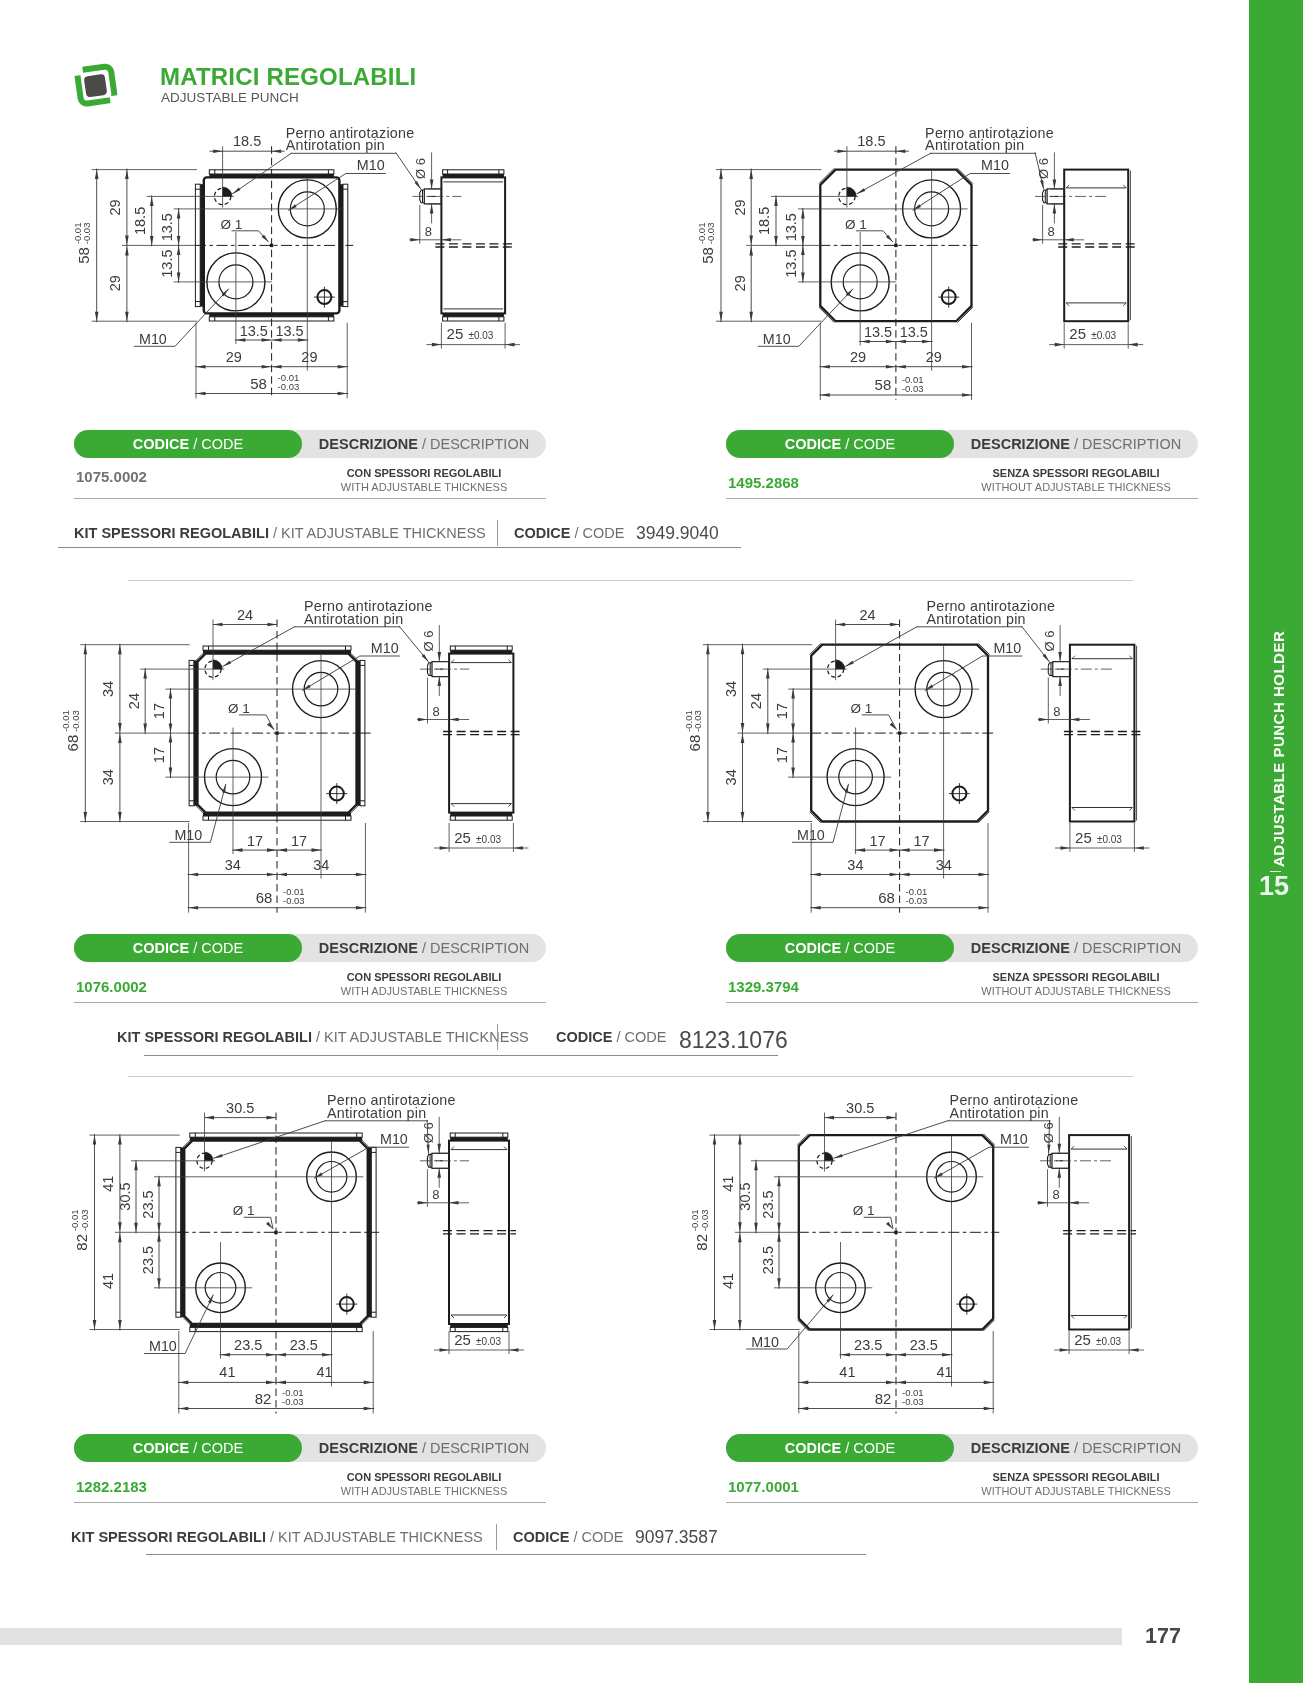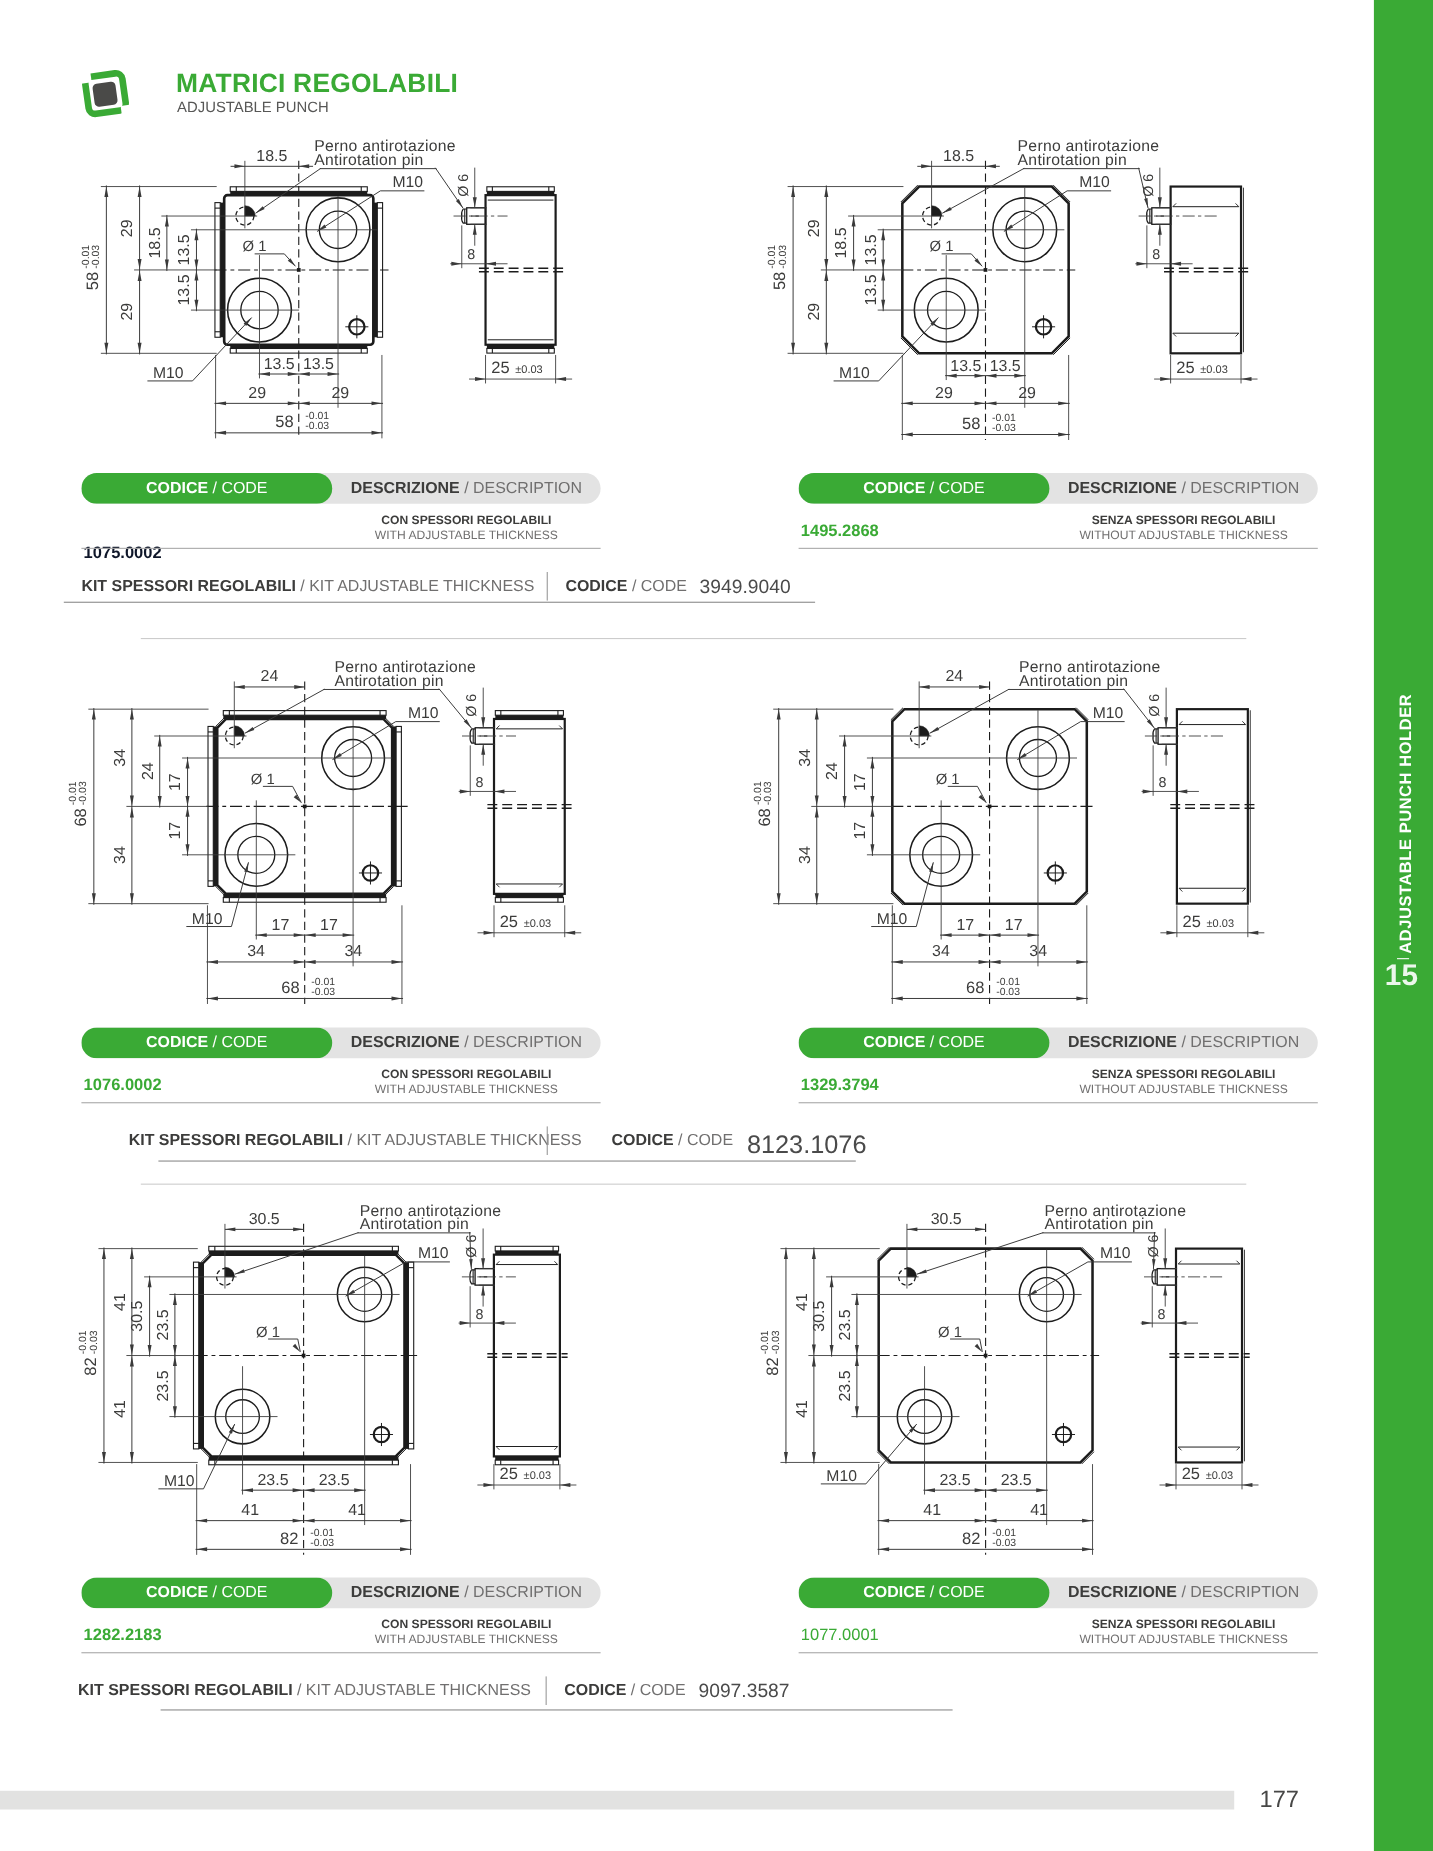--- a/index.html
+++ b/index.html
@@ -871,21 +871,21 @@
 </div>
 <div style="position:absolute;left:160px;top:63px;font-size:24px;font-weight:bold;color:#3aaa35;letter-spacing:0.2px">MATRICI REGOLABILI</div>
 <div style="position:absolute;left:161px;top:90px;font-size:13.5px;color:#575756">ADJUSTABLE PUNCH</div>
 
 <div style="position:absolute;left:74px;top:430px;width:472px;height:28px;border-radius:14px;overflow:hidden;background:#e3e3e3">
   <div style="position:absolute;left:0;top:0;width:228px;height:28px;background:#3aaa35;border-radius:0 14px 14px 0;
        color:#fff;font-size:14.5px;text-align:center;line-height:28px"><b>CODICE</b> / CODE</div>
   <div style="position:absolute;left:228px;top:0;width:244px;height:28px;font-size:14.5px;text-align:center;line-height:28px;color:#706f6f">
        <b style="color:#3c3c3b">DESCRIZIONE</b> / DESCRIPTION</div>
 </div>
-<div style="position:absolute;left:76px;top:494px;font-size:15px;font-weight:bold;color:#0f172a">1075.0002</div>
+<div style="position:absolute;left:76px;top:468px;font-size:15px;font-weight:bold;color:#737373">1075.0002</div>
 <div style="position:absolute;left:302px;top:467px;width:244px;text-align:center;font-size:11px;font-weight:bold;color:#3c3c3b">CON SPESSORI REGOLABILI</div>
 <div style="position:absolute;left:302px;top:481px;width:244px;text-align:center;font-size:11px;color:#706f6f">WITH ADJUSTABLE THICKNESS</div>
 <div style="position:absolute;left:74px;top:498px;width:472px;height:0;border-top:1px solid #a9a9a9"></div>
 <div style="position:absolute;left:726px;top:430px;width:472px;height:28px;border-radius:14px;overflow:hidden;background:#e3e3e3">
   <div style="position:absolute;left:0;top:0;width:228px;height:28px;background:#3aaa35;border-radius:0 14px 14px 0;
        color:#fff;font-size:14.5px;text-align:center;line-height:28px"><b>CODICE</b> / CODE</div>
   <div style="position:absolute;left:228px;top:0;width:244px;height:28px;font-size:14.5px;text-align:center;line-height:28px;color:#706f6f">
        <b style="color:#3c3c3b">DESCRIZIONE</b> / DESCRIPTION</div>
 </div>
 <div style="position:absolute;left:728px;top:474px;font-size:15px;font-weight:bold;color:#3aaa35">1495.2868</div>
@@ -923,21 +923,21 @@
 <div style="position:absolute;left:76px;top:1478px;font-size:15px;font-weight:bold;color:#3aaa35">1282.2183</div>
 <div style="position:absolute;left:302px;top:1471px;width:244px;text-align:center;font-size:11px;font-weight:bold;color:#3c3c3b">CON SPESSORI REGOLABILI</div>
 <div style="position:absolute;left:302px;top:1485px;width:244px;text-align:center;font-size:11px;color:#706f6f">WITH ADJUSTABLE THICKNESS</div>
 <div style="position:absolute;left:74px;top:1502px;width:472px;height:0;border-top:1px solid #a9a9a9"></div>
 <div style="position:absolute;left:726px;top:1434px;width:472px;height:28px;border-radius:14px;overflow:hidden;background:#e3e3e3">
   <div style="position:absolute;left:0;top:0;width:228px;height:28px;background:#3aaa35;border-radius:0 14px 14px 0;
        color:#fff;font-size:14.5px;text-align:center;line-height:28px"><b>CODICE</b> / CODE</div>
   <div style="position:absolute;left:228px;top:0;width:244px;height:28px;font-size:14.5px;text-align:center;line-height:28px;color:#706f6f">
        <b style="color:#3c3c3b">DESCRIZIONE</b> / DESCRIPTION</div>
 </div>
-<div style="position:absolute;left:728px;top:1478px;font-size:15px;font-weight:normal;color:#3aaa35">1077.0001</div>
+<div style="position:absolute;left:728px;top:1478px;font-size:15px;font-weight:bold;color:#3aaa35">1077.0001</div>
 <div style="position:absolute;left:954px;top:1471px;width:244px;text-align:center;font-size:11px;font-weight:bold;color:#3c3c3b">SENZA SPESSORI REGOLABILI</div>
 <div style="position:absolute;left:954px;top:1485px;width:244px;text-align:center;font-size:11px;color:#706f6f">WITHOUT ADJUSTABLE THICKNESS</div>
 <div style="position:absolute;left:726px;top:1502px;width:472px;height:0;border-top:1px solid #a9a9a9"></div>
 
 <div style="position:absolute;left:74px;top:524.5px;font-size:14.5px;color:#706f6f">
   <b style="color:#3c3c3b">KIT SPESSORI REGOLABILI</b> / KIT ADJUSTABLE THICKNESS</div>
 <div style="position:absolute;left:497px;top:519.5px;width:0;height:26px;border-left:1px solid #9a9a9a"></div>
 <div style="position:absolute;left:514px;top:525.0px;font-size:14.5px;color:#706f6f"><b style="color:#3c3c3b">CODICE</b> / CODE</div>
 <div style="position:absolute;left:636px;top:522.5px;font-size:17.5px;color:#4a4a4a">3949.9040</div>
 <div style="position:absolute;left:57.5px;top:546.5px;width:683.0px;height:0;border-top:1.2px solid #8c8c8c"></div>
@@ -953,14 +953,14 @@
   <b style="color:#3c3c3b">KIT SPESSORI REGOLABILI</b> / KIT ADJUSTABLE THICKNESS</div>
 <div style="position:absolute;left:496px;top:1523.5px;width:0;height:26px;border-left:1px solid #9a9a9a"></div>
 <div style="position:absolute;left:513px;top:1529.0px;font-size:14.5px;color:#706f6f"><b style="color:#3c3c3b">CODICE</b> / CODE</div>
 <div style="position:absolute;left:635px;top:1526.5px;font-size:17.5px;color:#4a4a4a">9097.3587</div>
 <div style="position:absolute;left:146px;top:1554px;width:720px;height:0;border-top:1.2px solid #8c8c8c"></div>
 
 <div style="position:absolute;left:128px;top:579.7px;width:1005px;height:0;border-top:1px solid #ccc"></div>
 <div style="position:absolute;left:128px;top:1075.8px;width:1005px;height:0;border-top:1px solid #ccc"></div>
 
 <div style="position:absolute;left:0;top:1628px;width:1122px;height:17px;background:#e2e2e1"></div>
-<div style="position:absolute;left:1145px;top:1624px;width:60px;font-size:21.5px;font-weight:normal;color:#474746;line-height:24px">177</div>
+<div style="position:absolute;left:1145px;top:1624px;width:60px;font-size:21.5px;font-weight:bold;color:#474746;line-height:24px">177</div>
 
 </div>
 </body></html>

